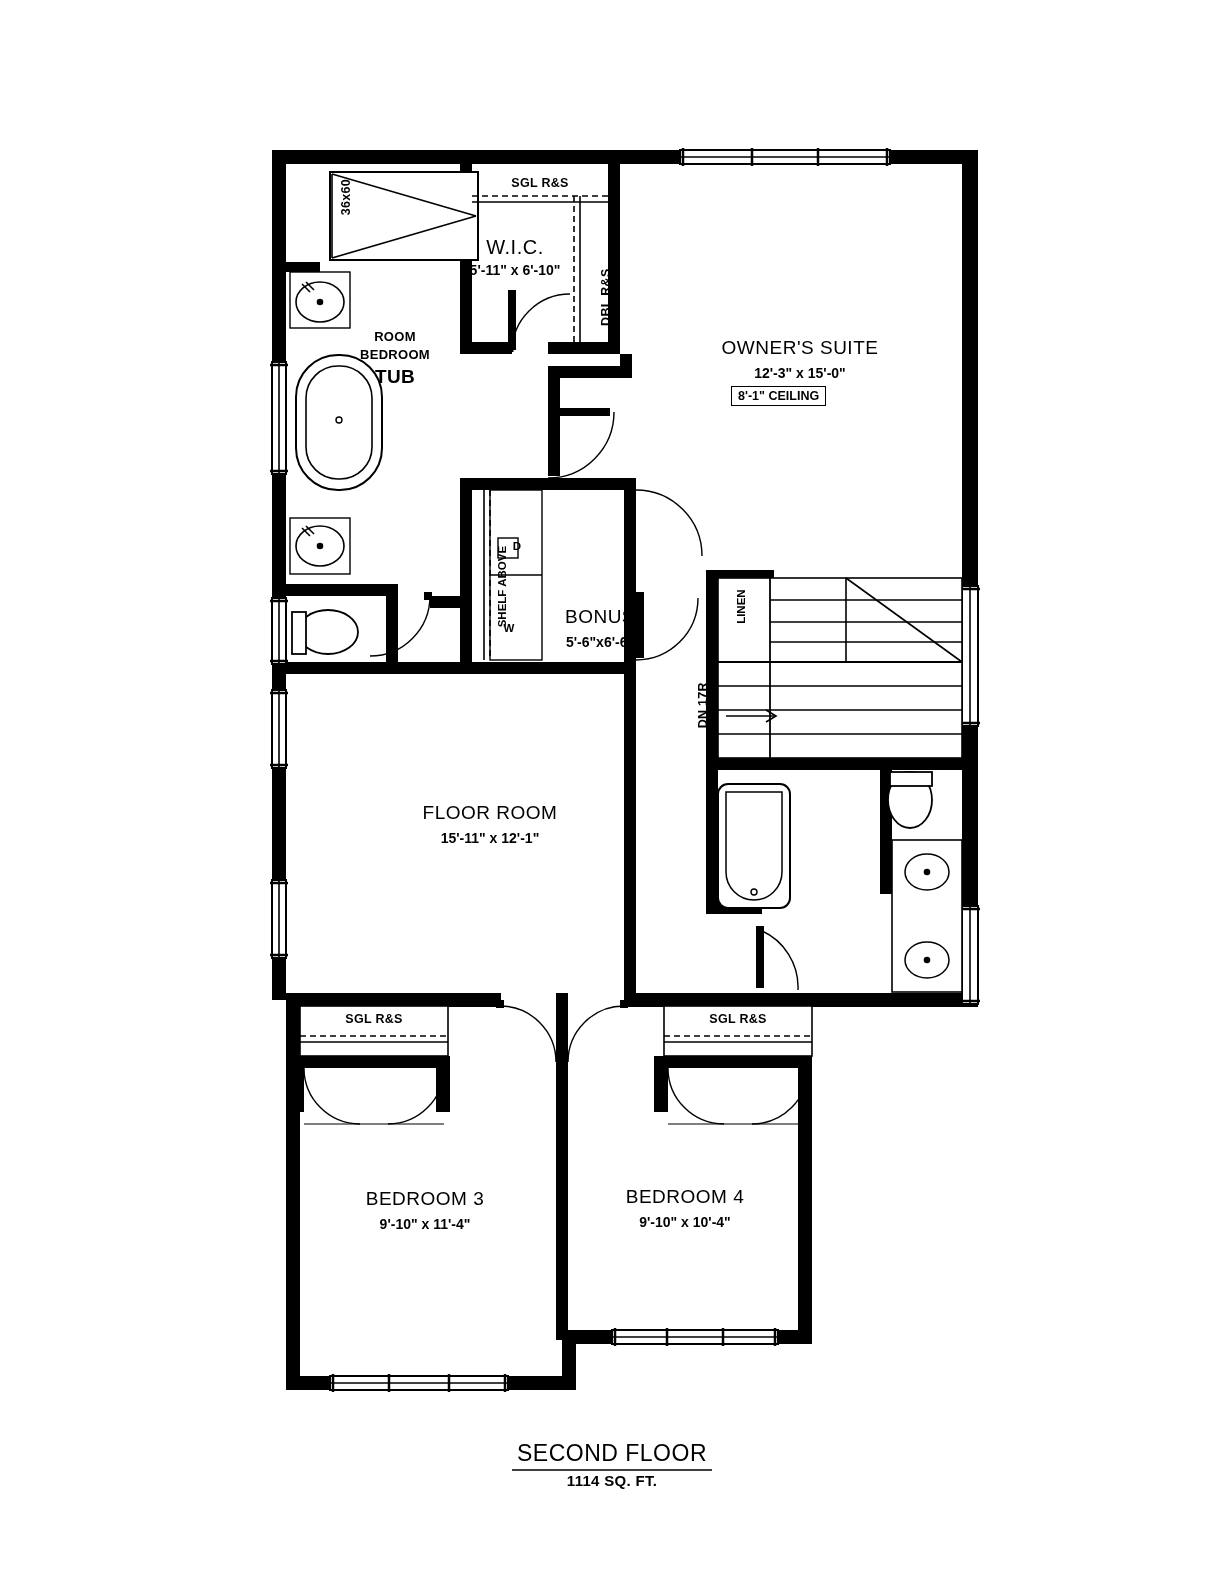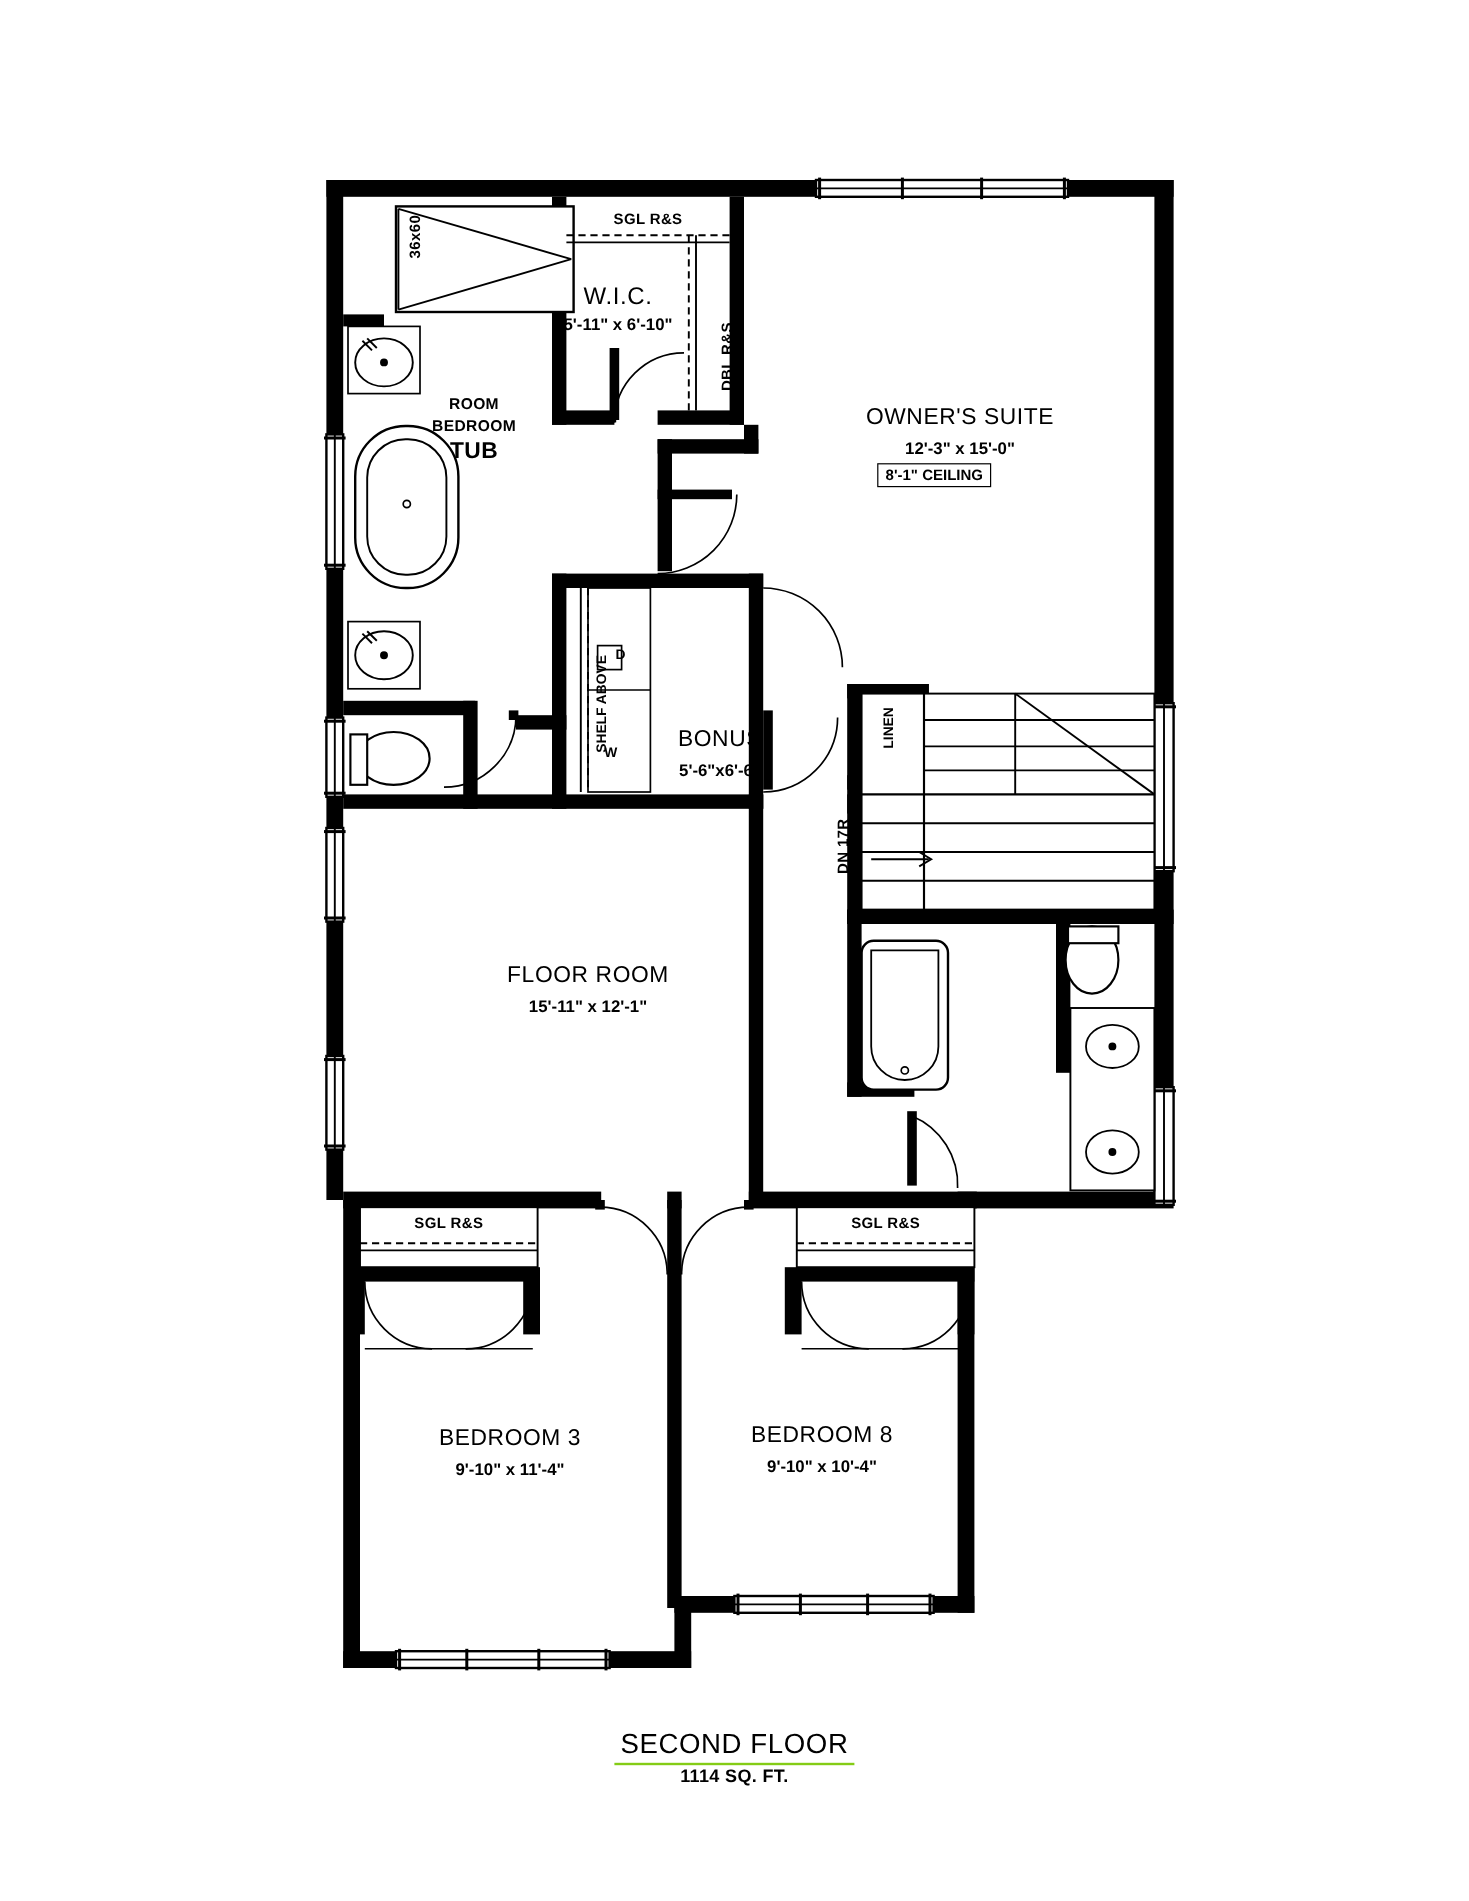--- a/index.html
+++ b/index.html
@@ -59,21 +59,21 @@
     white-space: nowrap;
   }
   .title {
     position: absolute;
     text-align: center;
     white-space: nowrap;
   }
   .title-main {
     font-size: 23px;
     letter-spacing: 0.5px;
-    border-bottom: 2px solid #84cc16;
+    border-bottom: 2px solid #404040;
     padding-bottom: 2px;
   }
   .title-sub {
     font-size: 15px;
     font-weight: bold;
     letter-spacing: 0.3px;
   }
   svg.overlay {
     position: absolute;
     left: 0; top: 0;
@@ -339,19 +339,19 @@
 
   <div class="lbl room-name" style="left:340px; top:802px; width:300px;">FLOOR ROOM</div>
   <div class="lbl room-dim" style="left:340px; top:830px; width:300px;">15'-11" x 12'-1"</div>
 
   <div class="lbl small-cap" style="left:304px; top:1012px; width:140px;">SGL R&amp;S</div>
   <div class="lbl small-cap" style="left:668px; top:1012px; width:140px;">SGL R&amp;S</div>
 
   <div class="lbl room-name" style="left:300px; top:1188px; width:250px;">BEDROOM 3</div>
   <div class="lbl room-dim" style="left:300px; top:1216px; width:250px;">9'-10" x 11'-4"</div>
 
-  <div class="lbl room-name" style="left:560px; top:1186px; width:250px;">BEDROOM 8</div>
+  <div class="lbl room-name" style="left:560px; top:1186px; width:250px;">BEDROOM 4</div>
   <div class="lbl room-dim" style="left:560px; top:1214px; width:250px;">9'-10" x 10'-4"</div>
 
   <div class="title title-main" style="left:512px; top:1440px; width:200px;">SECOND FLOOR</div>
   <div class="title title-sub" style="left:512px; top:1472px; width:200px;">1114 SQ. FT.</div>
 
 </div>
 
 </body></html>

